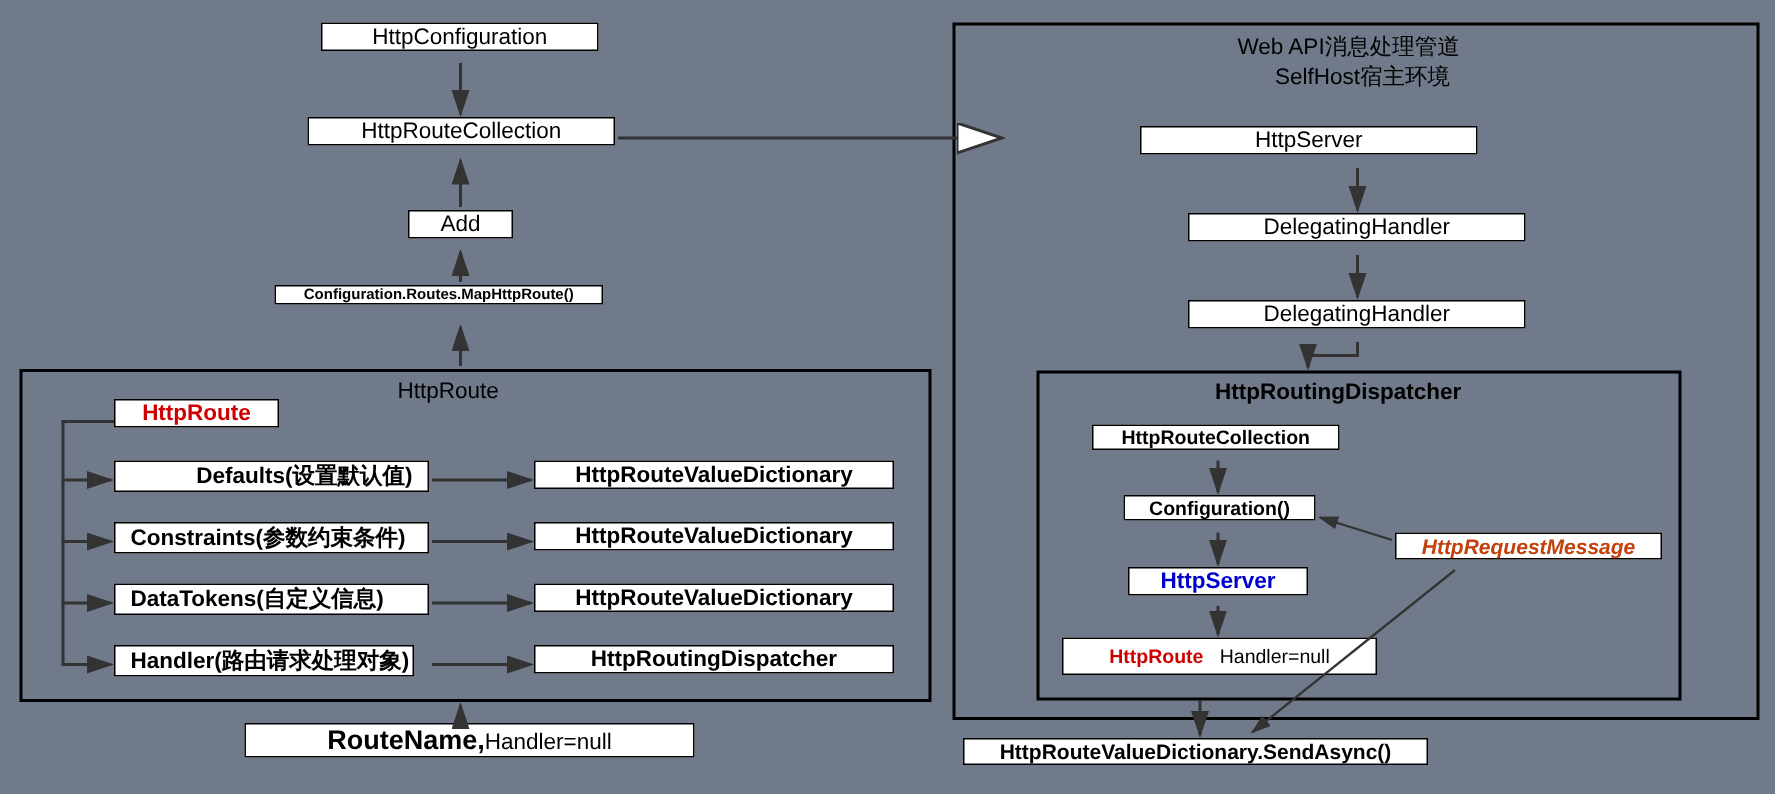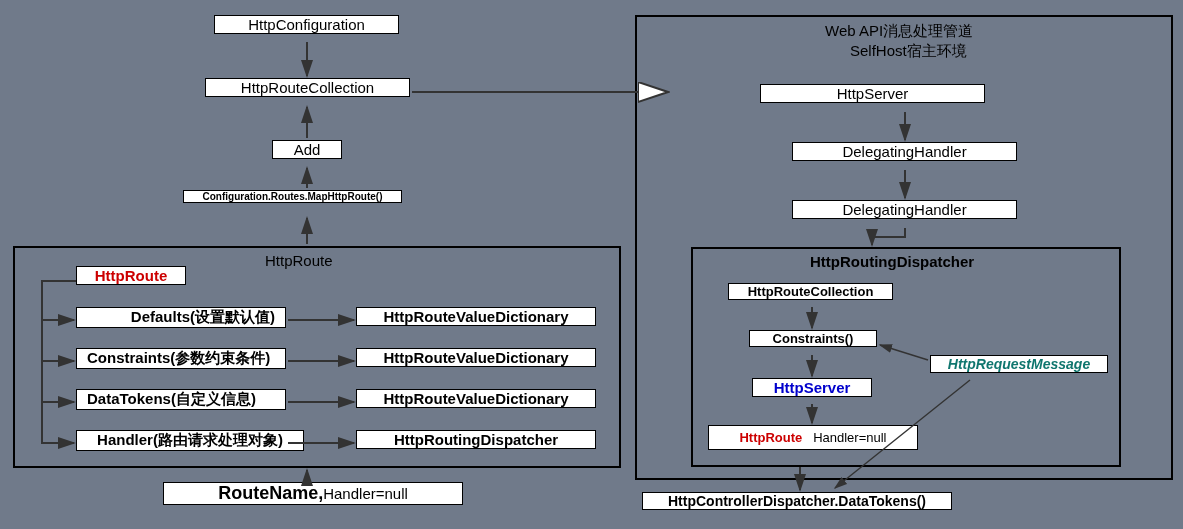--- a/index.html
+++ b/index.html
@@ -2,40 +2,40 @@
 <html><head>
 <meta charset="utf-8">
 <style>
 *{box-sizing:border-box;margin:0;padding:0}
 body{background:#707a8a;font-family:Arial,"Microsoft YaHei",sans-serif;width:1183px;height:529px;position:relative;overflow:hidden}
 .box{position:absolute;background:#fff;border:1px solid #000;padding:0 10px;text-align:center;font-size:15px;white-space:nowrap}
 .container{position:absolute;border:2px solid #000;background:transparent}
 .bold{font-weight:bold}
 .red{color:#c00;font-weight:bold}
 .blue{color:#00c;font-weight:bold}
-.purple{color:#0f766e;font-weight:bold;font-style:italic}
+.purple{color:#c2410c;font-weight:bold;font-style:italic}
 .title{position:absolute;font-size:15px;color:#000;}
 svg.arrows{position:absolute;top:0;left:0;width:1183px;height:529px;pointer-events:none}
 </style>
 </head>
 <body>
 
 <div class="box" style="left:214px;top:15px;width:185px">HttpConfiguration</div>
 <div class="box" style="left:205px;top:78px;width:205px">HttpRouteCollection</div>
 <div class="box" style="left:272px;top:140px;width:70px">Add</div>
 <div class="box bold" style="left:183px;top:190px;width:219px;font-size:10px">Configuration.Routes.MapHttpRoute()</div>
 
 <div class="container" style="left:13px;top:246px;width:608px;height:222px"></div>
 <div class="title" style="left:265px;top:252px">HttpRoute</div>
 
 <div class="box" style="left:76px;top:266px;width:110px"><span class="red">HttpRoute</span></div>
 <div class="box bold" style="left:76px;top:307px;width:210px;text-align:right">Defaults(设置默认值)</div>
 <div class="box bold" style="left:76px;top:348px;width:210px;text-align:left">Constraints(参数约束条件)</div>
 <div class="box bold" style="left:76px;top:389px;width:210px;text-align:left">DataTokens(自定义信息)</div>
-<div class="box bold" style="left:76px;top:430px;width:228px;text-align:center">Handler(路由请求处理对象)</div>
+<div class="box bold" style="left:76px;top:430px;width:200px;text-align:center">Handler(路由请求处理对象)</div>
 
 <div class="box bold" style="left:356px;top:307px;width:240px">HttpRouteValueDictionary</div>
 <div class="box bold" style="left:356px;top:348px;width:240px">HttpRouteValueDictionary</div>
 <div class="box bold" style="left:356px;top:389px;width:240px">HttpRouteValueDictionary</div>
 <div class="box bold" style="left:356px;top:430px;width:240px">HttpRoutingDispatcher</div>
 
 <div class="box" style="left:163px;top:482px;width:300px">
   <span class="bold" style="font-size:18px">RouteName,</span><span>Handler=null</span>
 </div>
 
@@ -44,30 +44,30 @@
 <div class="title" style="left:850px;top:42px">SelfHost宿主环境</div>
 
 <div class="box" style="left:760px;top:84px;width:225px">HttpServer</div>
 <div class="box" style="left:792px;top:142px;width:225px">DelegatingHandler</div>
 <div class="box" style="left:792px;top:200px;width:225px">DelegatingHandler</div>
 
 <div class="container" style="left:691px;top:247px;width:430px;height:220px"></div>
 <div class="title bold" style="left:810px;top:253px">HttpRoutingDispatcher</div>
 
 <div class="box bold" style="left:728px;top:283px;width:165px;font-size:13px">HttpRouteCollection</div>
-<div class="box bold" style="left:749px;top:330px;width:128px;font-size:13px">Constraints()</div>
+<div class="box bold" style="left:749px;top:330px;width:128px;font-size:13px">Configuration()</div>
 <div class="box" style="left:752px;top:378px;width:120px"><span class="blue">HttpServer</span></div>
 
 <div class="box" style="left:708px;top:425px;width:210px;font-size:13px;padding:4px 2px">
   <span class="red">HttpRoute</span>&nbsp;&nbsp;&nbsp;<span>Handler=null</span>
 </div>
 
 <div class="box" style="left:930px;top:355px;width:178px;font-size:14px"><span class="purple">HttpRequestMessage</span></div>
 
-<div class="box bold" style="left:642px;top:492px;width:310px;font-size:14px">HttpControllerDispatcher.DataTokens()</div>
+<div class="box bold" style="left:642px;top:492px;width:310px;font-size:14px">HttpRouteValueDictionary.SendAsync()</div>
 
 <svg class="arrows">
 <defs>
 <marker id="ah" markerWidth="10" markerHeight="10" refX="8" refY="3" orient="auto">
         <path d="M0,0 L0,6 L9,3 z" fill="#333"></path>
       </marker>
 <marker id="ahopen" markerWidth="16" markerHeight="14" refX="14" refY="5" orient="auto">
         <path d="M0,0 L0,10 L15,5 z" fill="#fff" stroke="#333"></path>
       </marker>
 </defs>

